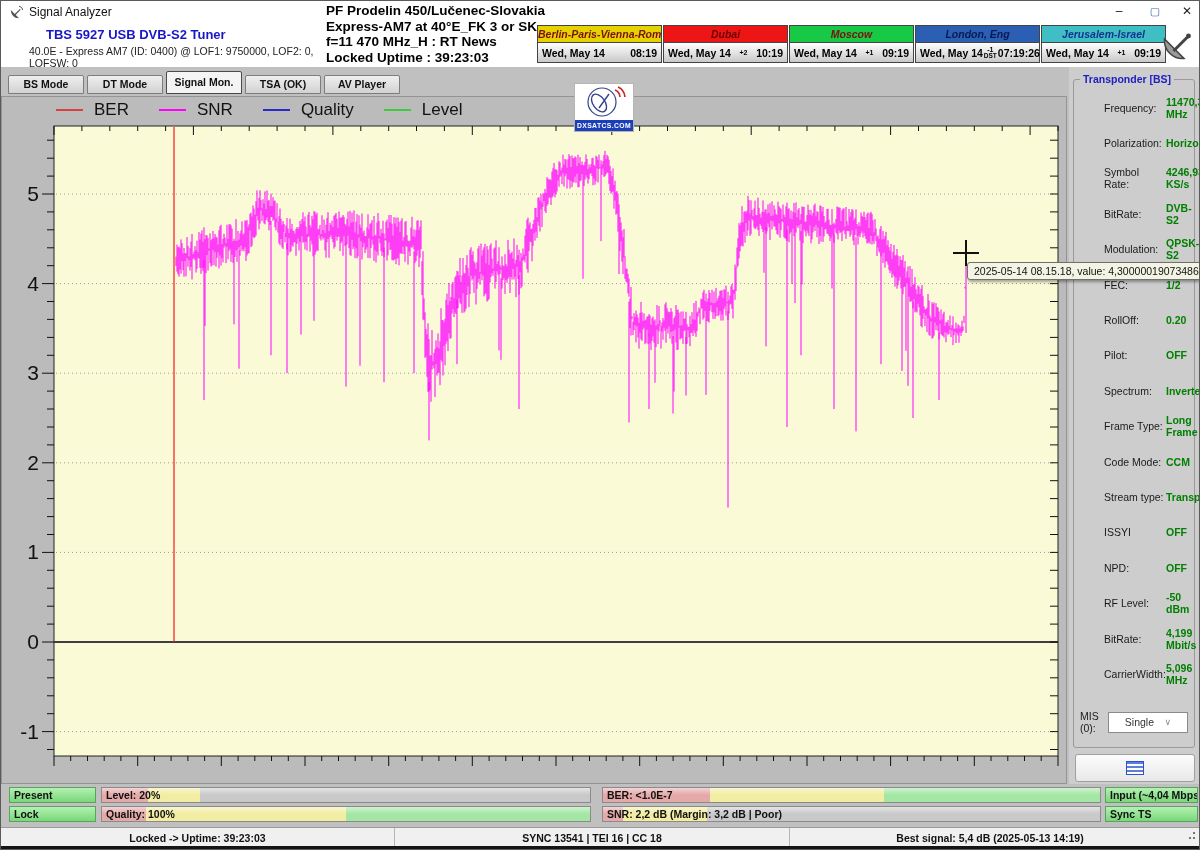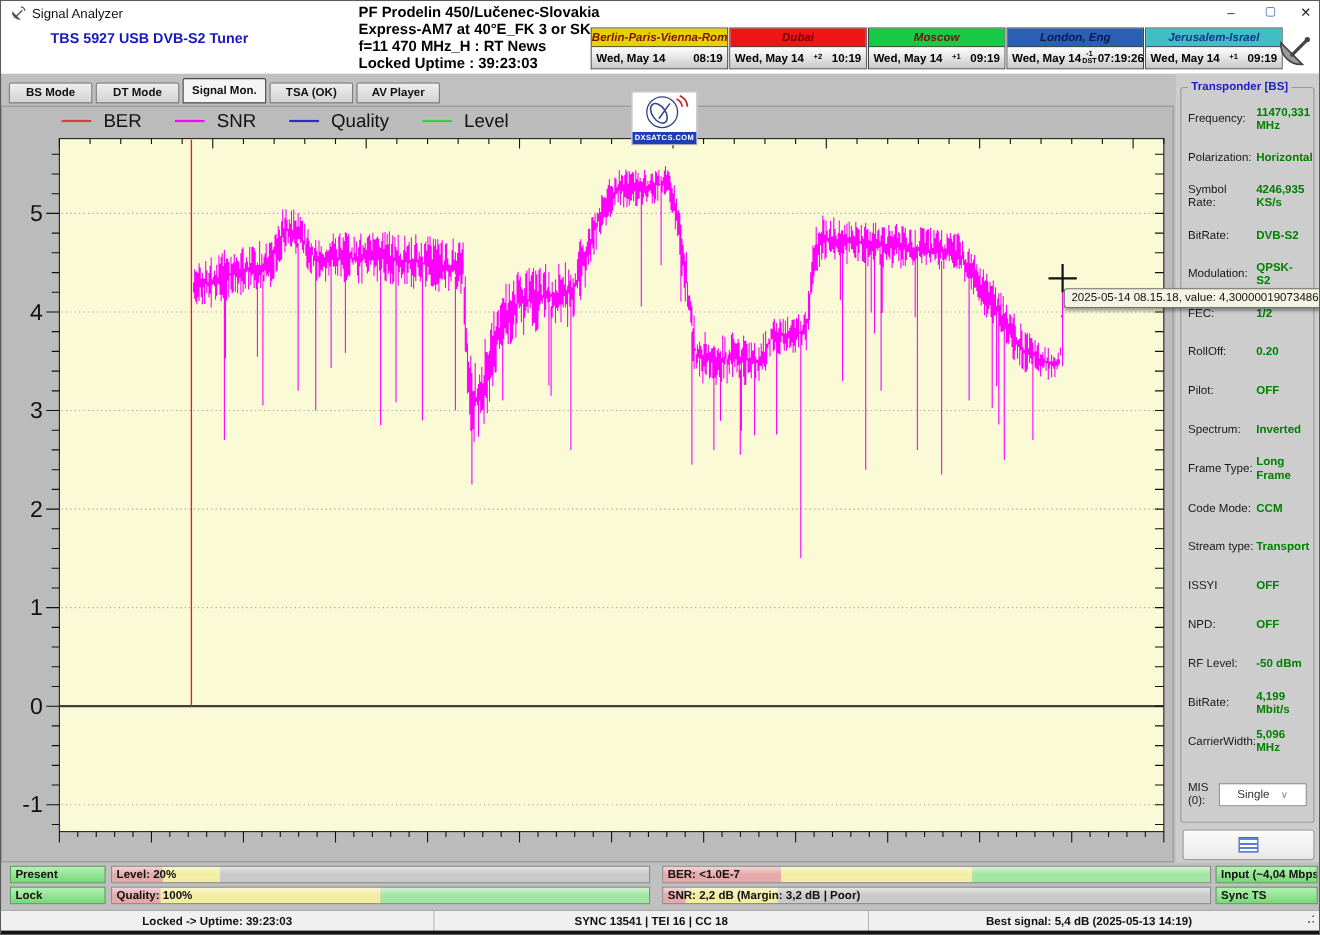--- a/index.html
+++ b/index.html
@@ -41,21 +41,21 @@
   
   #tooltip{position:absolute;left:966px;top:261px;z-index:20;background:#f4f4e4;border:1px solid #707070;border-radius:3px;
            box-shadow:1px 2px 3px rgba(0,0,0,.35);font-size:10.5px;color:#111;padding:2px 6px;white-space:nowrap;}
   #crosshair{position:absolute;left:952px;top:239px;z-index:15;}
   
   #sidebar{position:absolute;left:1068px;top:66px;width:132px;height:717px;background:#cdcdcd;}
   #groupbox{position:absolute;left:4px;top:12px;width:120px;height:667px;border:1px solid #9a9a9a;border-radius:3px;}
   #groupbox-title{position:absolute;left:6px;top:-7px;background:#cdcdcd;padding:0 3px;font-size:10.5px;font-weight:bold;color:#2020c0;}
   #tp-rows{position:absolute;left:0;top:10px;width:100%;}
   .tp-row{height:35.4px;display:flex;align-items:center;padding:0 6px;}
-  .tp-label{font-size:10.5px;color:#1a1a1a;width:62px;flex:none;}
+  .tp-label{font-size:10.5px;color:#1a1a1a;width:62px;flex:none;margin-left:24px;}
   .tp-value{font-size:10.5px;font-weight:bold;color:#008000;}
   #mis-row{position:absolute;left:6px;top:630px;width:108px;display:flex;align-items:center;justify-content:flex-start;}
   #mis-label{font-size:10.5px;color:#1a1a1a;}
   #mis-select{width:62px;height:19px;background:#fff;border:1px solid #8a8a8a;display:flex;align-items:center;justify-content:space-between;padding:0 16px;font-size:10.5px;color:#333;cursor:default;}
   #mis-chevron{color:#888;font-size:9px;}
   #sidebar-button{position:absolute;left:6px;top:687px;width:118px;height:26px;background:linear-gradient(#fcfcfc,#e8e8e8);border:1px solid #a0a0a0;border-radius:3px;display:flex;align-items:center;justify-content:center;cursor:default;}
   #list-icon{width:16px;height:12px;border:1px solid #2c52c8;background:repeating-linear-gradient(#5b7fe0 0 2px,#ffffff 2px 4px);}
   
   .mon-row{position:absolute;left:0;width:1200px;height:16px;}
   #mon-row-1{top:786px;} #mon-row-2{top:805px;}
@@ -86,20 +86,21 @@
         <path d="M16 2 a7 7 0 0 1 6 6" stroke="#555" fill="none" stroke-width="1.6"></path>
       </svg>
       <span id="title-text">Signal Analyzer</span>
       <div class="winbtn" id="btn-min">–</div>
       <div class="winbtn" id="btn-max">▢</div>
       <div class="winbtn" id="btn-close">✕</div>
     </div>
 
     <div id="tuner-block">
       <div id="tuner-name">TBS 5927 USB DVB-S2 Tuner</div>
+      <div id="tuner-detail">40.0E - Express AM7 (ID: 0400) @ LOF1: 9750000, LOF2: 0, LOFSW: 0</div>
     </div>
 
     <div id="header-lines">
       <div>PF Prodelin 450/Lučenec-Slovakia</div>
       <div>Express-AM7 at 40°E_FK 3 or SK</div>
       <div>f=11 470 MHz_H : RT News</div>
       <div>Locked Uptime : 39:23:03</div>
     </div>
 
     <div id="clocks">

